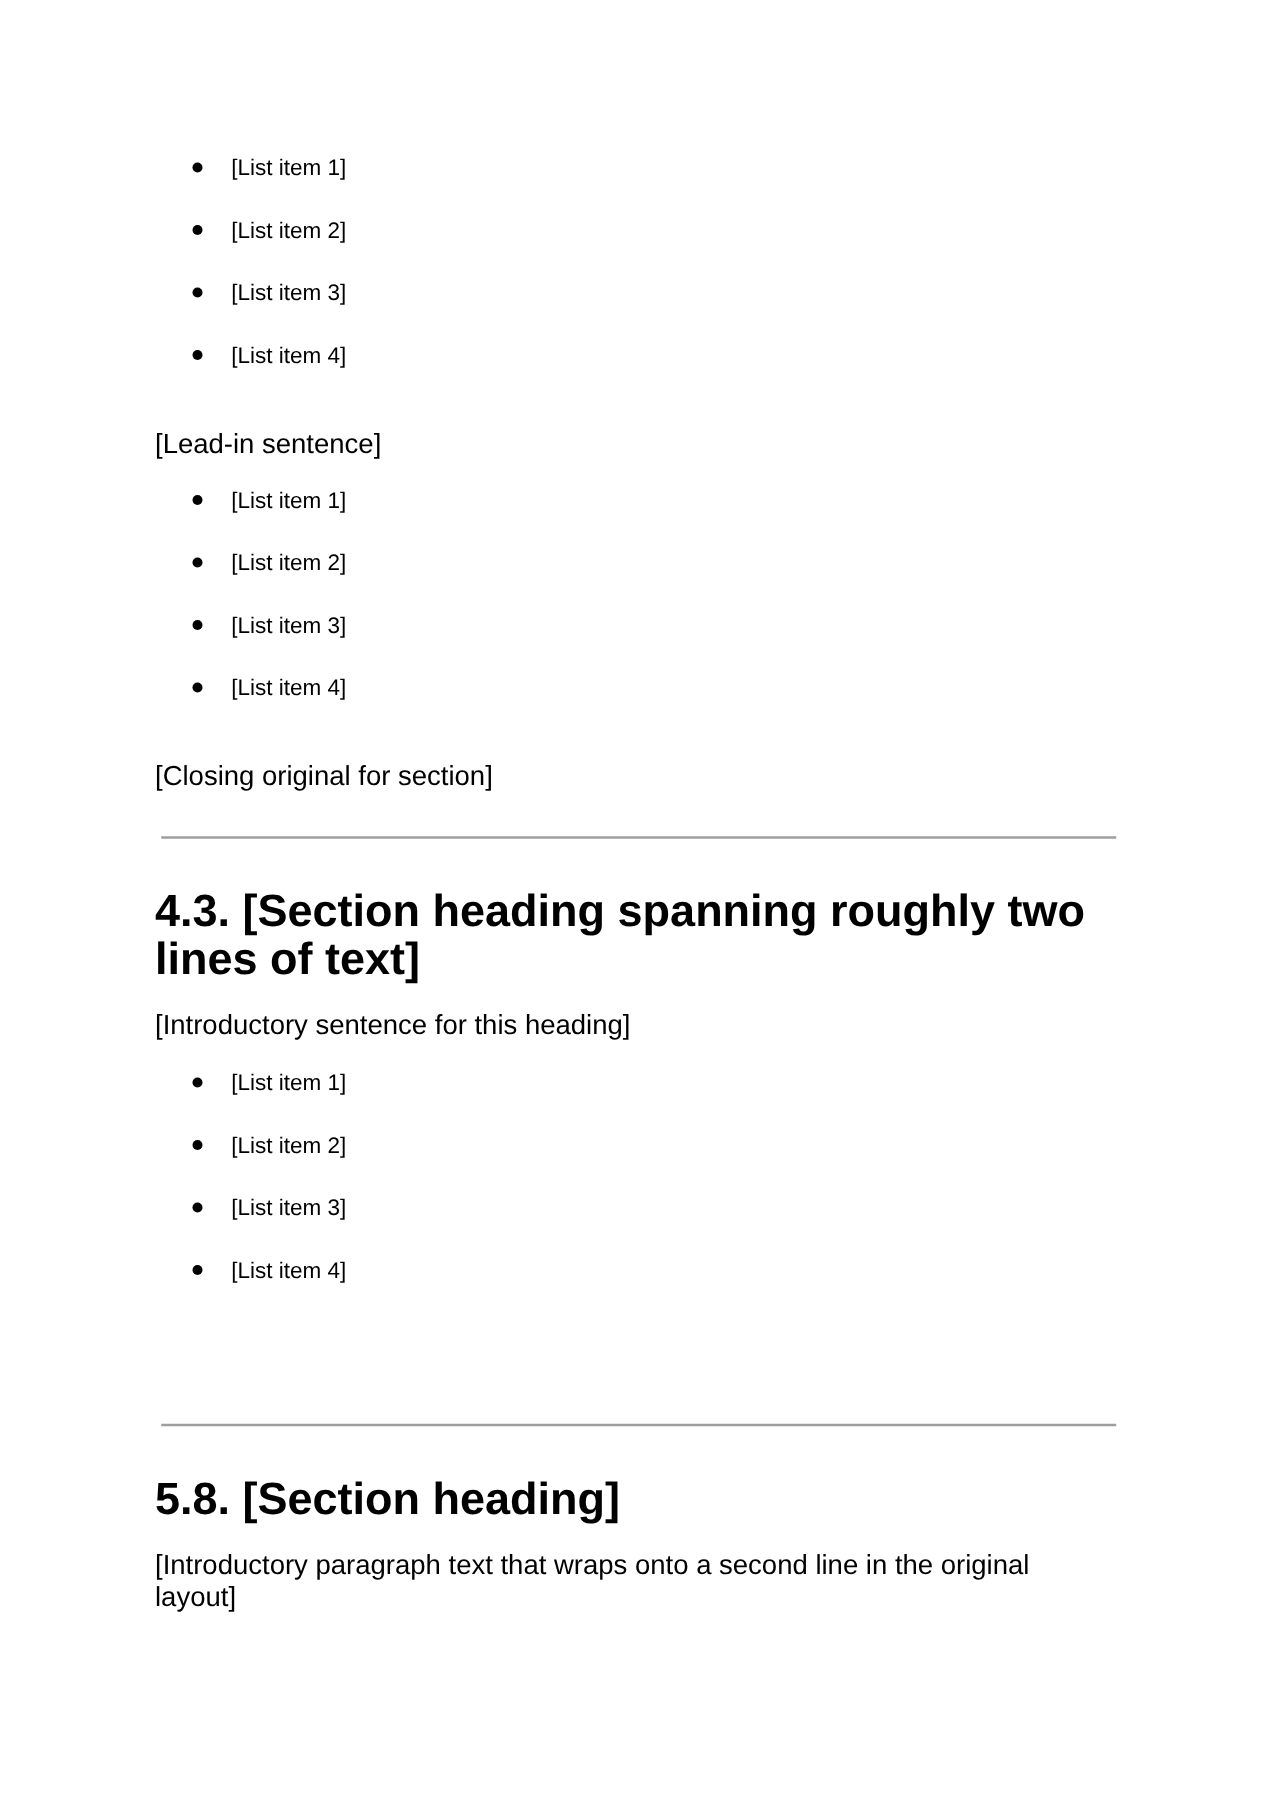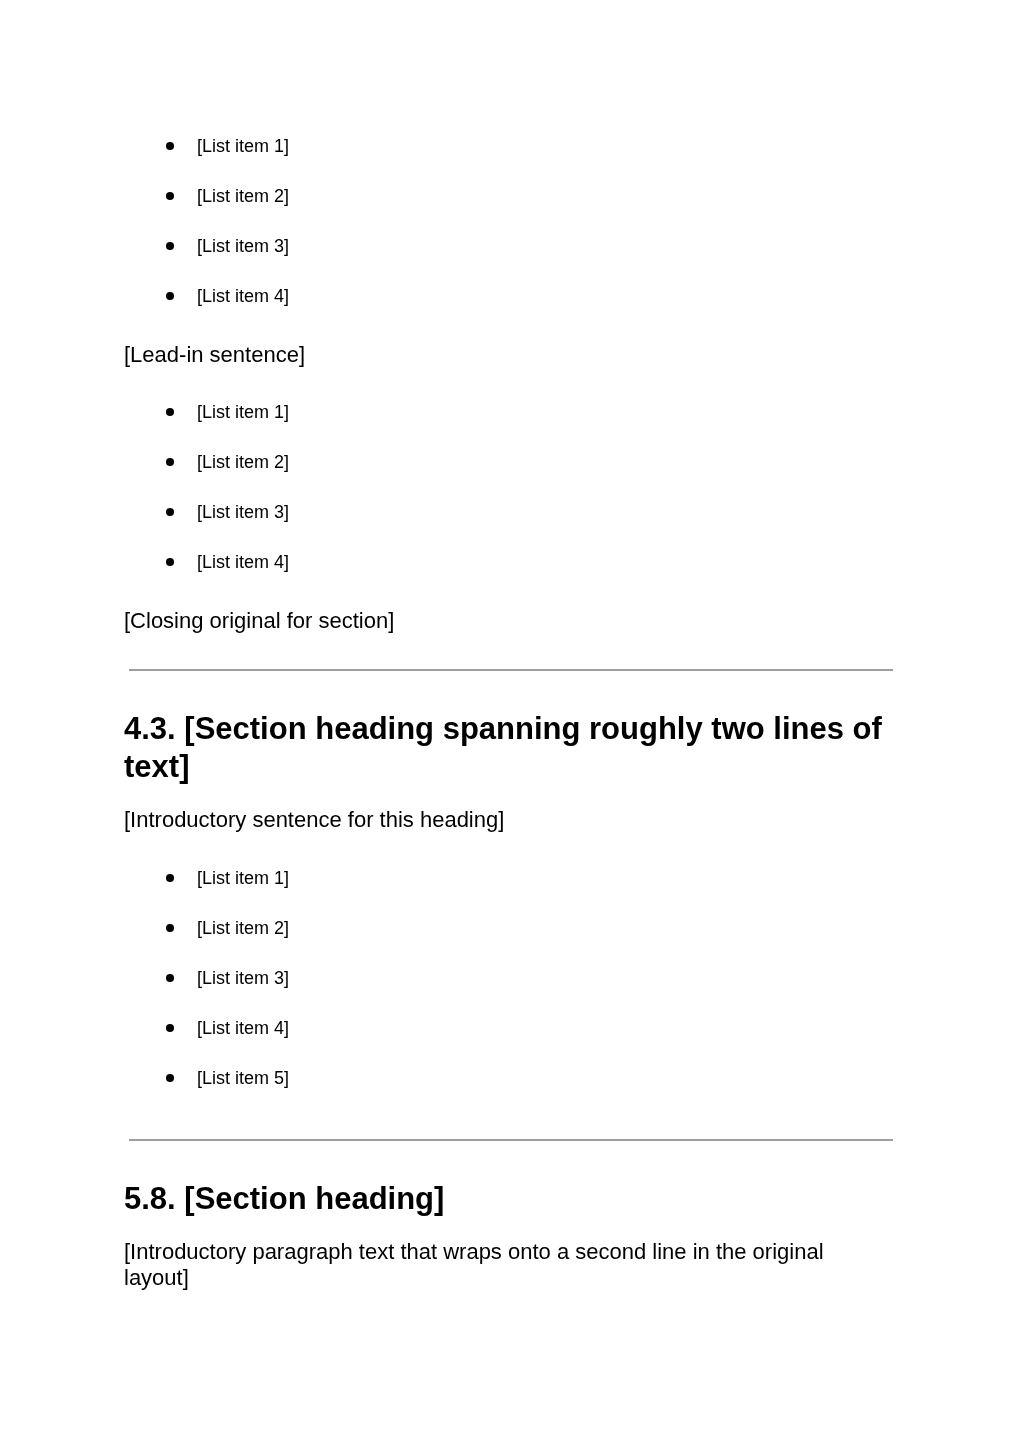--- a/index.html
+++ b/index.html
@@ -1,23 +1,23 @@
 <!DOCTYPE html>
 <html><head>
   <meta charset="utf-8">
   <style>
     html, body { margin: 0; padding: 0; background: #ffffff; }
     body { width: 1024px; height: 1446px; position: relative; overflow: hidden;
            font-family: "Liberation Sans", sans-serif; color: #000; }
-    .list { list-style: none; margin: 12px; padding: 0; }
+    .list { list-style: none; margin: 0; padding: 0; }
     .list li { position: relative; padding-left: 61px; font-size: 18px; line-height: 22px; height: 22px; margin-bottom: 28px; }
     .list li .bullet { position: absolute; left: 30px; top: 7px; width: 8px; height: 8px; border-radius: 50%; background: #000; }
     .para { font-size: 22px; line-height: 26px; margin: 0; }
     .rule { position: absolute; left: 129px; width: 764px; height: 0; border-top: 2px solid #9e9e9e; }
-    .h2 { font-size: 31px; font-weight: bold; line-height: 38px; margin: 0; }
+    .h2 { font-size: 36px; font-weight: bold; line-height: 38px; margin: 0; }
     .abs { position: absolute; left: 124px; width: 770px; }
   </style>
 </head>
 <body>
 
 <div class="abs" style="top:123px;">
   <ul class="list">
     <li><span class="bullet"></span><span>[List item 1]</span></li>
     <li><span class="bullet"></span><span>[List item 2]</span></li>
     <li><span class="bullet"></span><span>[List item 3]</span></li>
@@ -42,20 +42,19 @@
 
 <h2 class="h2 abs" style="top:710px;">4.3. [Section heading spanning roughly two lines of text]</h2>
 <p class="para abs" style="top:807px;">[Introductory sentence for this heading]</p>
 
 <div class="abs" style="top:855px;">
   <ul class="list">
     <li><span class="bullet"></span><span>[List item 1]</span></li>
     <li><span class="bullet"></span><span>[List item 2]</span></li>
     <li><span class="bullet"></span><span>[List item 3]</span></li>
     <li><span class="bullet"></span><span>[List item 4]</span></li>
-    <li><span class="bullet"></span><span>[List item 5]</span></li>
   </ul>
 </div>
 
 <div class="rule" style="top:1139px;"></div>
 
 <h2 class="h2 abs" style="top:1180px;">5.8. [Section heading]</h2>
 <p class="para abs" style="top:1239px;">[Introductory paragraph text that wraps onto a second line in the original layout]</p>
 
 </body></html>

